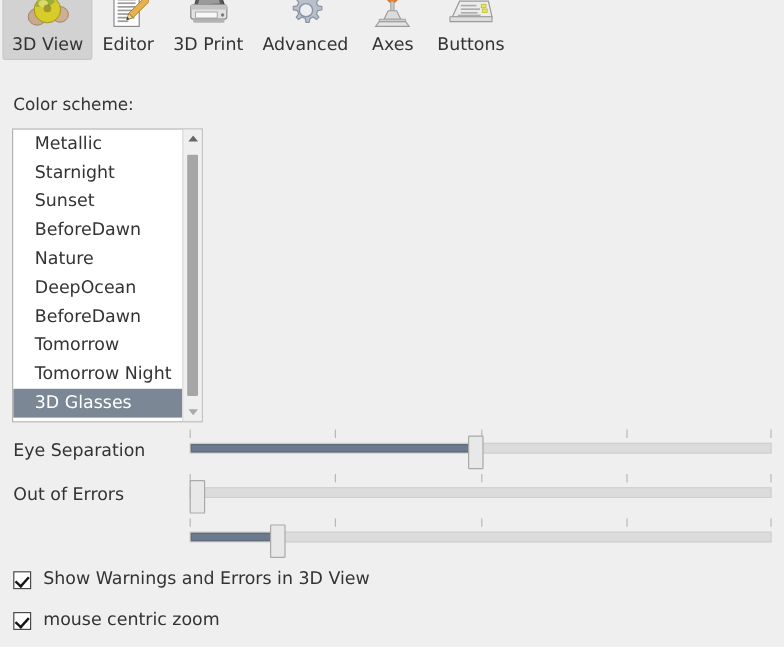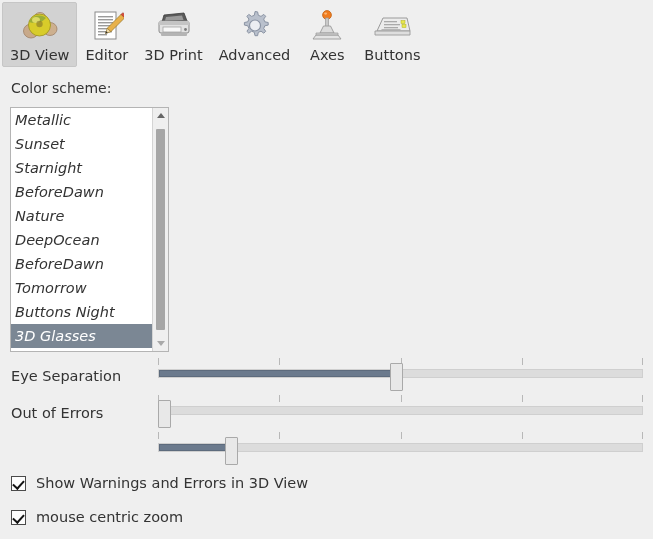--- a/index.html
+++ b/index.html
@@ -15,21 +15,21 @@
     color: #2a2a2a;
     overflow: hidden;
     position: relative;
   }
 
   
   #toolbar {
     display: flex;
     align-items: flex-end;
     height: 67px;
-    padding: 0 2px;
+    padding: 17px 2px;
     background: #efefef;
     box-sizing: border-box;
   }
   .tool-tab {
     display: flex;
     flex-direction: column;
     align-items: center;
     justify-content: flex-end;
     padding: 3px 7px 2px 7px;
     height: 65px;
@@ -80,26 +80,25 @@
   #scheme-list {
     flex: 1 1 auto;
     padding: 0;
     margin: 0;
     list-style: none;
     overflow: hidden;
   }
   #scheme-list li {
     height: 24px;
     line-height: 24px;
-    padding-left: 4px;
+    padding-left: 18px;
     font-size: 14.5px;
     color: #333;
     white-space: nowrap;
     cursor: default;
-    font-style: italic;
   }
   #scheme-list li.selected {
     background: #7b8794;
     color: #ffffff;
   }
   
   #scheme-scrollbar {
     width: 16px;
     flex: 0 0 16px;
     background: #efefef;
@@ -341,28 +340,28 @@
     <span class="tool-label">Buttons</span>
   </div>
 
 </div>
 
 <div id="scheme-label">Color scheme:</div>
 
 <div id="scheme-listbox">
   <ul id="scheme-list">
     <li>Metallic</li>
+    <li>Starnight</li>
     <li>Sunset</li>
-    <li>Starnight</li>
     <li>BeforeDawn</li>
     <li>Nature</li>
     <li>DeepOcean</li>
     <li>BeforeDawn</li>
     <li>Tomorrow</li>
-    <li>Buttons Night</li>
+    <li>Tomorrow Night</li>
     <li class="selected">3D Glasses</li>
   </ul>
   <div id="scheme-scrollbar">
     <div class="sb-arrow up">
         <span class="tri"></span>
       </div>
     <div id="sb-track">
       <div id="sb-thumb"></div>
     </div>
     <div class="sb-arrow down">

